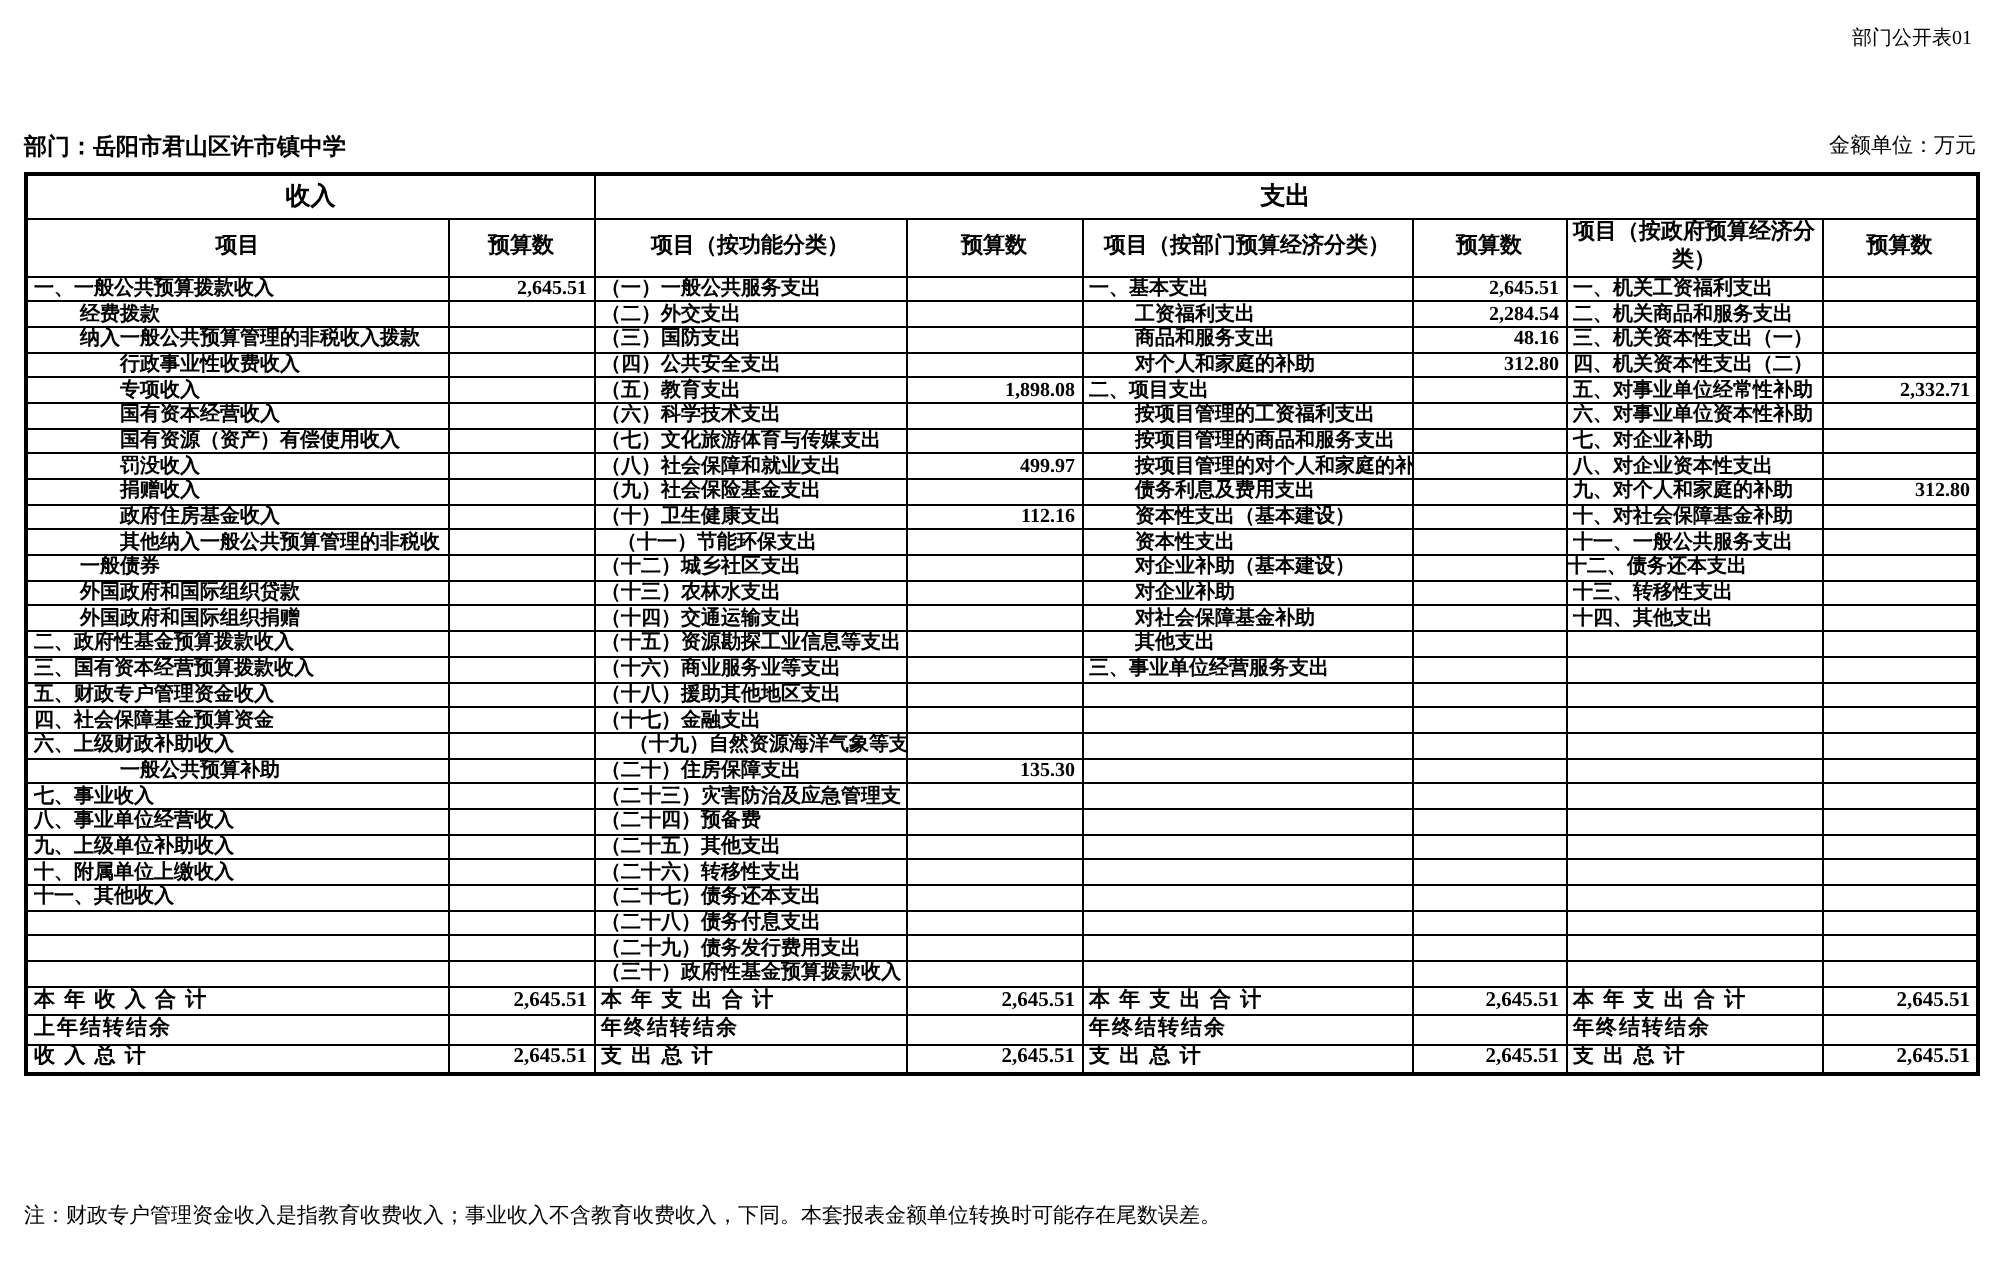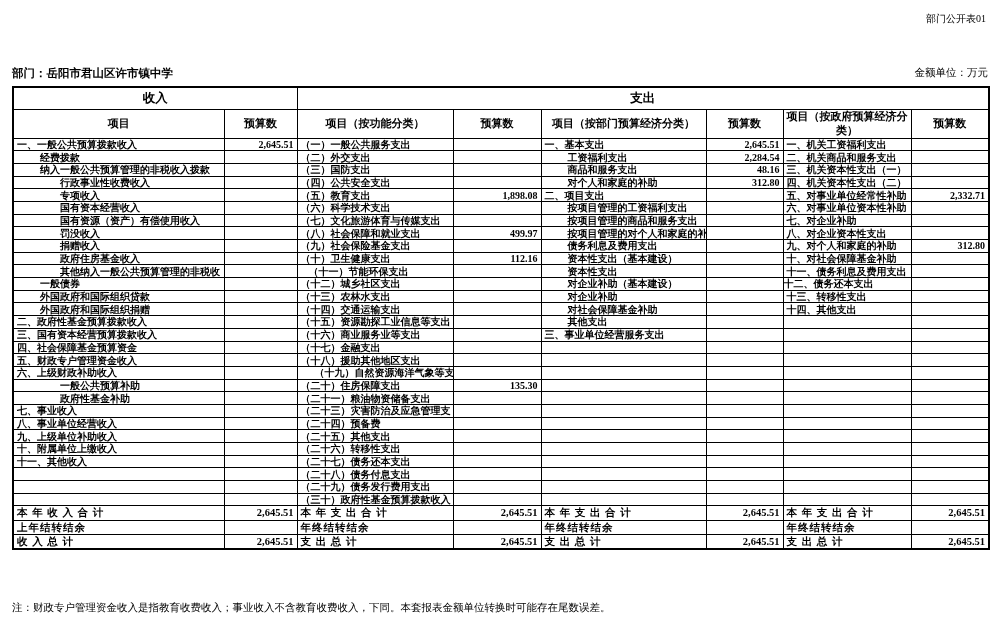--- a/index.html
+++ b/index.html
@@ -159,21 +159,21 @@
           <td class="cell-item" style="padding-left: 3px;">十、对社会保障基金补助</td>
           <td class="cell-val"></td>
         </tr>
         <tr>
           <td class="cell-item" style="padding-left: 46px;">其他纳入一般公共预算管理的非税收</td>
           <td class="cell-val"></td>
           <td class="cell-item" style="padding-left: 11px;">（十一）节能环保支出</td>
           <td class="cell-val"></td>
           <td class="cell-item" style="padding-left: 26px;">资本性支出</td>
           <td class="cell-val"></td>
-          <td class="cell-item" style="padding-left: 3px;">十一、债务利息及费用支出</td>
+          <td class="cell-item" style="padding-left: 3px;">十一、一般公共服务支出</td>
           <td class="cell-val"></td>
         </tr>
         <tr>
           <td class="cell-item" style="padding-left: 26px;">一般债券</td>
           <td class="cell-val"></td>
           <td class="cell-item" style="padding-left: 3px;">（十二）城乡社区支出</td>
           <td class="cell-val"></td>
           <td class="cell-item" style="padding-left: 26px;">对企业补助（基本建设）</td>
           <td class="cell-val"></td>
           <td class="cell-item" style="padding-left: 0; margin-left: 24px;">十二、债务还本支出</td>
@@ -213,33 +213,33 @@
           <td class="cell-item" style="padding-left: 3px;">三、国有资本经营预算拨款收入</td>
           <td class="cell-val"></td>
           <td class="cell-item" style="padding-left: 3px;">（十六）商业服务业等支出</td>
           <td class="cell-val"></td>
           <td class="cell-item" style="padding-left: 3px;">三、事业单位经营服务支出</td>
           <td class="cell-val"></td>
           <td class="cell-item" style="padding-left: 3px;"></td>
           <td class="cell-val"></td>
         </tr>
         <tr>
+          <td class="cell-item" style="padding-left: 3px;">五、财政专户管理资金收入</td>
+          <td class="cell-val"></td>
+          <td class="cell-item" style="padding-left: 3px;">（十八）援助其他地区支出</td>
+          <td class="cell-val"></td>
+          <td class="cell-item" style="padding-left: 3px;"></td>
+          <td class="cell-val"></td>
+          <td class="cell-item" style="padding-left: 3px;"></td>
+          <td class="cell-val"></td>
+        </tr>
+        <tr>
           <td class="cell-item" style="padding-left: 3px;">四、社会保障基金预算资金</td>
           <td class="cell-val"></td>
           <td class="cell-item" style="padding-left: 3px;">（十七）金融支出</td>
-          <td class="cell-val"></td>
-          <td class="cell-item" style="padding-left: 3px;"></td>
-          <td class="cell-val"></td>
-          <td class="cell-item" style="padding-left: 3px;"></td>
-          <td class="cell-val"></td>
-        </tr>
-        <tr>
-          <td class="cell-item" style="padding-left: 3px;">五、财政专户管理资金收入</td>
-          <td class="cell-val"></td>
-          <td class="cell-item" style="padding-left: 3px;">（十八）援助其他地区支出</td>
           <td class="cell-val"></td>
           <td class="cell-item" style="padding-left: 3px;"></td>
           <td class="cell-val"></td>
           <td class="cell-item" style="padding-left: 3px;"></td>
           <td class="cell-val"></td>
         </tr>
         <tr>
           <td class="cell-item" style="padding-left: 3px;">六、上级财政补助收入</td>
           <td class="cell-val"></td>
           <td class="cell-item" style="padding-left: 17px; margin-left: 10px;">（十九）自然资源海洋气象等支出</td>
@@ -247,30 +247,20 @@
           <td class="cell-item" style="padding-left: 3px;"></td>
           <td class="cell-val"></td>
           <td class="cell-item" style="padding-left: 3px;"></td>
           <td class="cell-val"></td>
         </tr>
         <tr>
           <td class="cell-item" style="padding-left: 46px;">一般公共预算补助</td>
           <td class="cell-val"></td>
           <td class="cell-item" style="padding-left: 3px;">（二十）住房保障支出</td>
           <td class="cell-val">135.30</td>
-          <td class="cell-item" style="padding-left: 3px;"></td>
-          <td class="cell-val"></td>
-          <td class="cell-item" style="padding-left: 3px;"></td>
-          <td class="cell-val"></td>
-        </tr>
-        <tr>
-          <td class="cell-item" style="padding-left: 46px;">政府性基金补助</td>
-          <td class="cell-val"></td>
-          <td class="cell-item" style="padding-left: 3px;">（二十一）粮油物资储备支出</td>
-          <td class="cell-val"></td>
           <td class="cell-item" style="padding-left: 3px;"></td>
           <td class="cell-val"></td>
           <td class="cell-item" style="padding-left: 3px;"></td>
           <td class="cell-val"></td>
         </tr>
         <tr>
           <td class="cell-item" style="padding-left: 3px;">七、事业收入</td>
           <td class="cell-val"></td>
           <td class="cell-item" style="padding-left: 3px;">（二十三）灾害防治及应急管理支</td>
           <td class="cell-val"></td>

